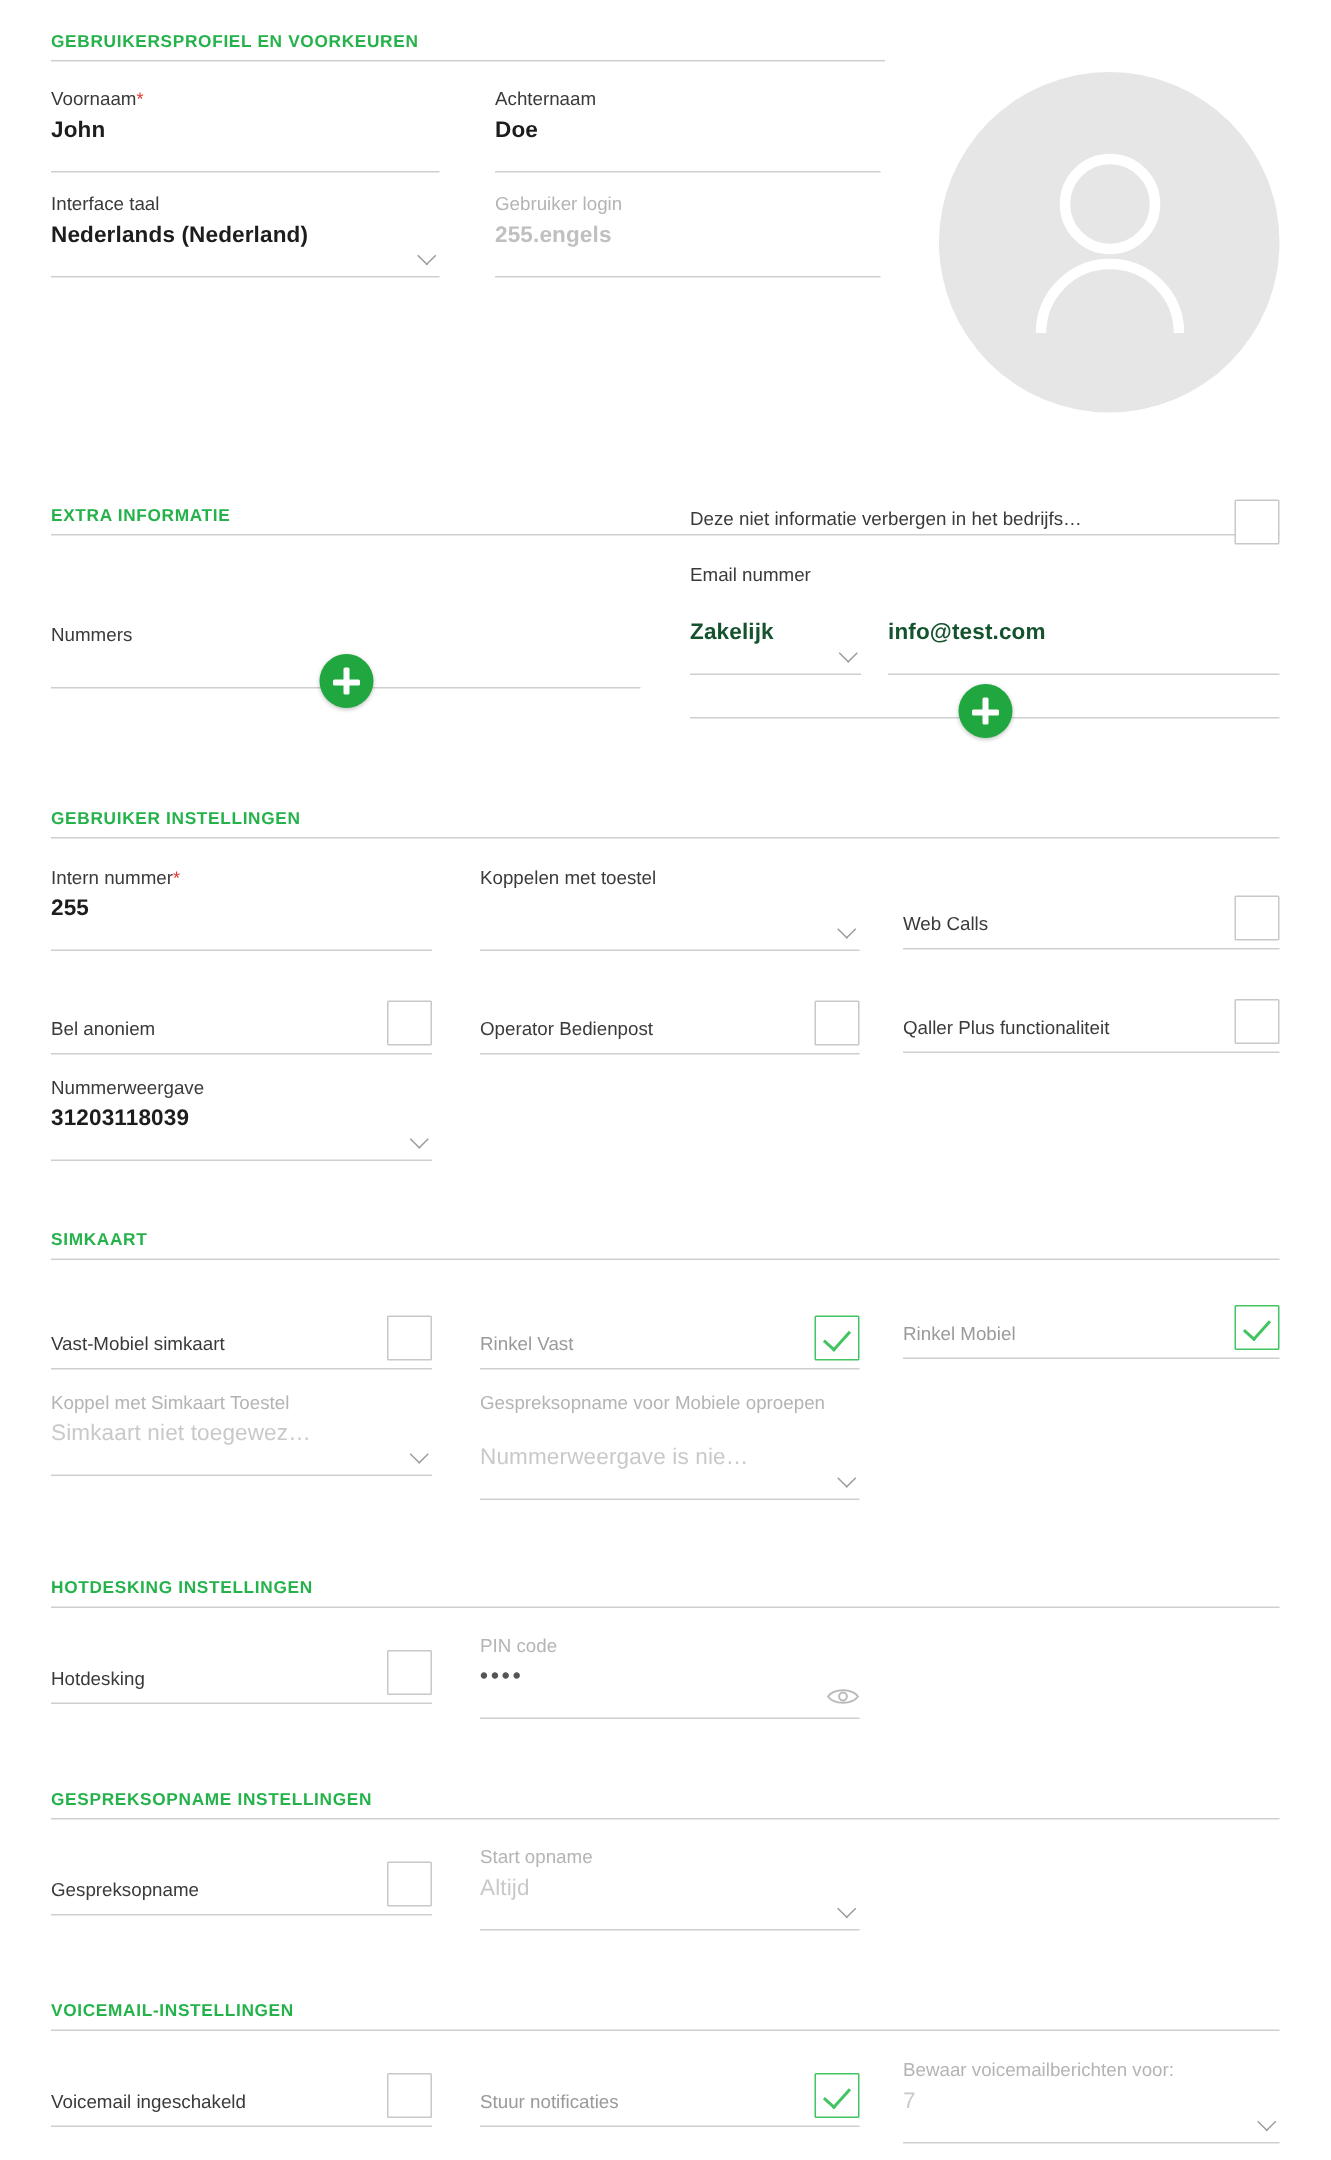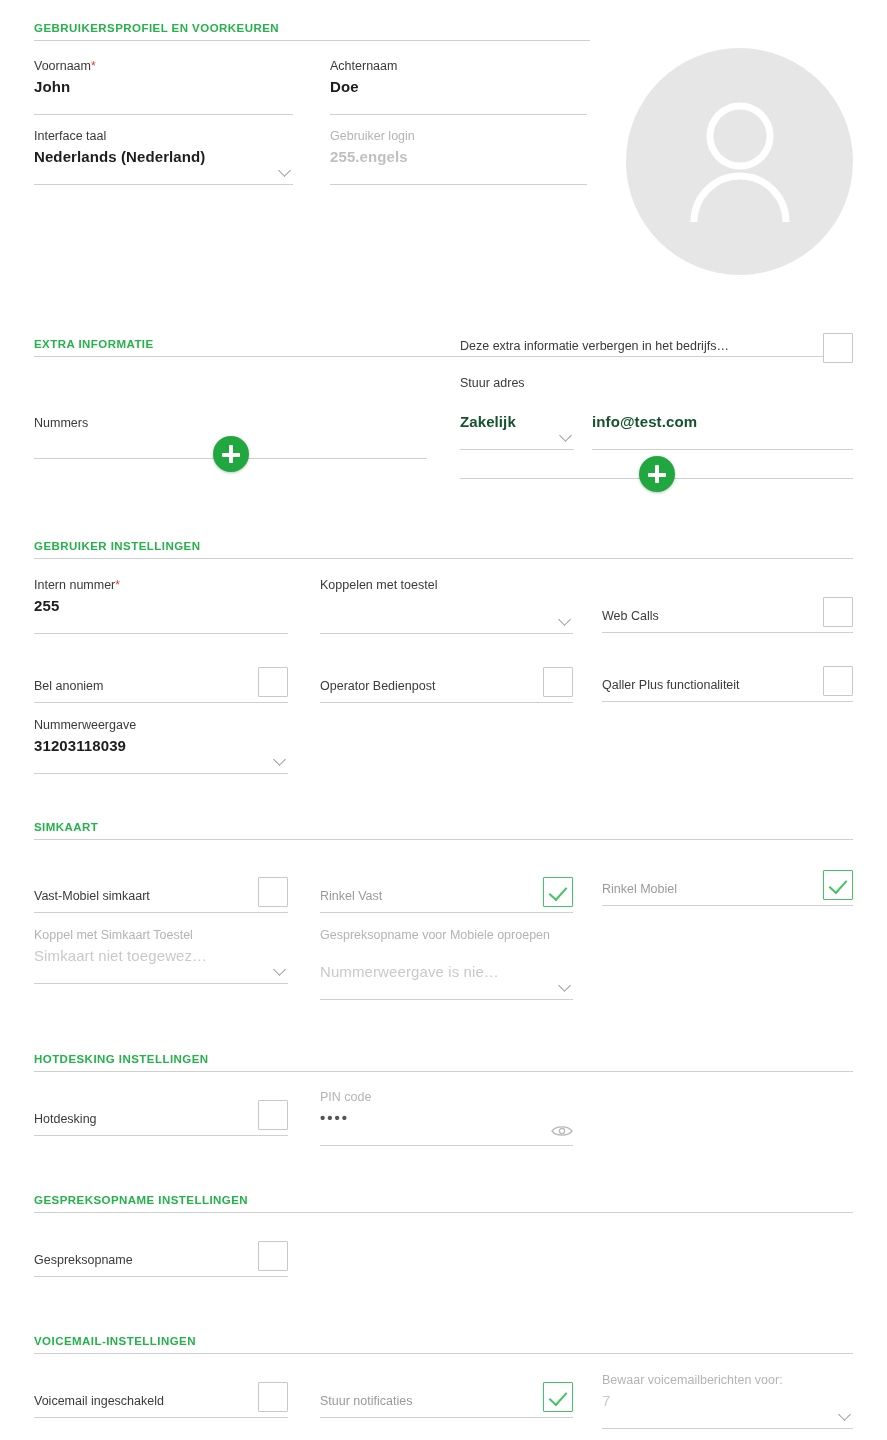--- a/index.html
+++ b/index.html
@@ -189,35 +189,35 @@
       <circle cx="60" cy="36" r="30" fill="none" stroke="#ffffff" stroke-width="7"></circle>
       <path d="M14 122 a46 46 0 0 1 92 0" fill="none" stroke="#ffffff" stroke-width="7"></path>
     </svg>
   </div>
 
   <div style="position:absolute; left:34px; top:338px; width:819px;">
     <div class="section-title">EXTRA INFORMATIE</div>
   </div>
 
   <div style="position:absolute; left:460px; top:333px; width:393px; display:flex; align-items:flex-start; justify-content:space-between;">
-    <div style="font-size:12.5px; color:#3a3a3a; padding-top:6px; max-width:330px;">Deze extra informatie verbergen in het bedrijfs…</div>
+    <div style="font-size:12.5px; color:#3a3a3a; padding-top:6px; max-width:330px;">Deze niet informatie verbergen in het bedrijfs…</div>
     <span class="cbox"></span>
   </div>
 
   <div style="position:absolute; left:34px; top:375px; width:393px;margin-top:40px;">
     <div class="flabel">Nummers</div>
   </div>
 
   <div style="position:absolute; left:34px; top:430px; width:393px;" class="plusrow">
     <div class="line"></div>
     <div class="plusbtn"></div>
   </div>
 
   <div style="position:absolute; left:460px; top:375px; width:393px;">
-    <div class="flabel">Stuur adres</div>
+    <div class="flabel">Email nummer</div>
   </div>
 
   <div style="position:absolute; left:460px; top:412px; width:114px;" class="field">
     <div class="fvalue green">Zakelijk</div>
     <span class="chev"></span>
   </div>
 
   <div style="position:absolute; left:592px; top:412px; width:261px;" class="field" style2="">
     <div class="fvalue green">info@test.com</div>
   </div>
@@ -323,20 +323,25 @@
 
   <div style="position:absolute; left:34px; top:1194px; width:819px;">
     <div class="section-title">GESPREKSOPNAME INSTELLINGEN</div>
   </div>
 
   <div style="position:absolute; left:34px; top:1241px; width:254px;" class="cbrow">
     <div class="cblabel">Gespreksopname</div>
     <span class="cbox"></span>
   </div>
 
+  <div style="position:absolute; left:320px; top:1230px; width:253px;" class="field">
+    <div class="flabel muted">Start opname</div>
+    <div class="fvalue muted">Altijd</div>
+    <span class="chev"></span>
+  </div>
 
   <div style="position:absolute; left:34px; top:1335px; width:819px;">
     <div class="section-title">VOICEMAIL-INSTELLINGEN</div>
   </div>
 
   <div style="position:absolute; left:34px; top:1382px; width:254px;" class="cbrow">
     <div class="cblabel">Voicemail ingeschakeld</div>
     <span class="cbox"></span>
   </div>
 

